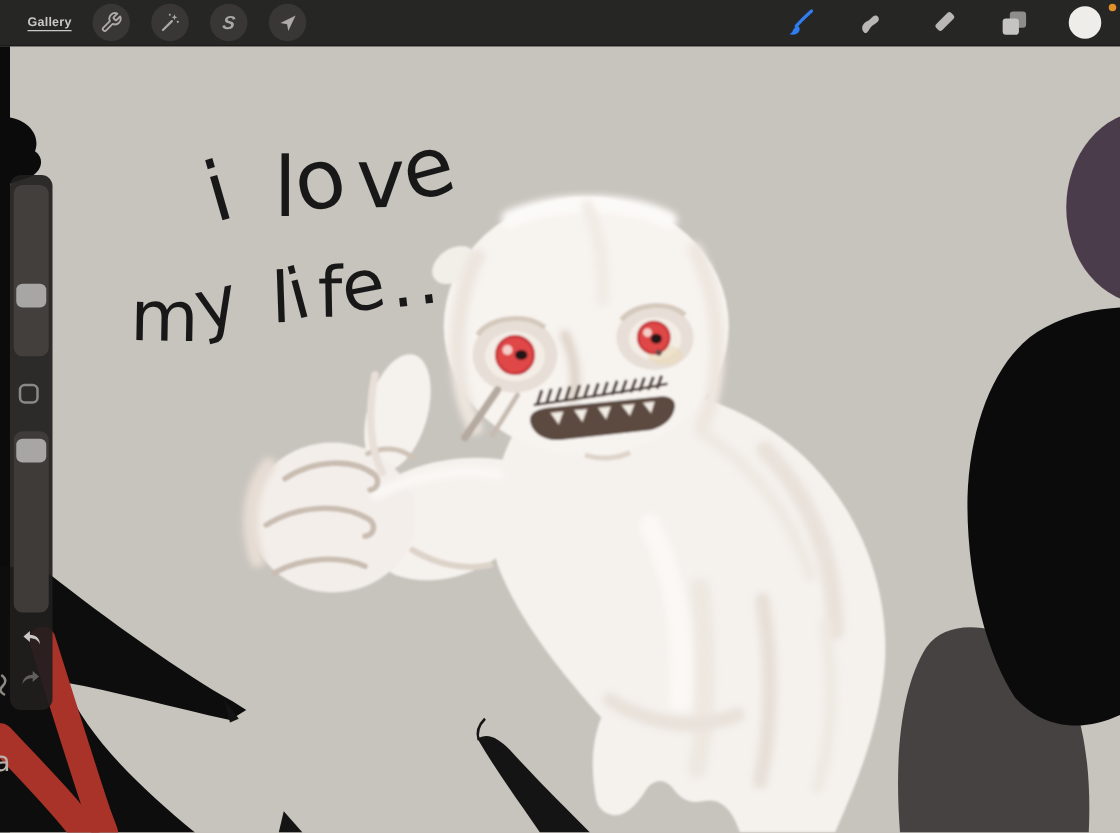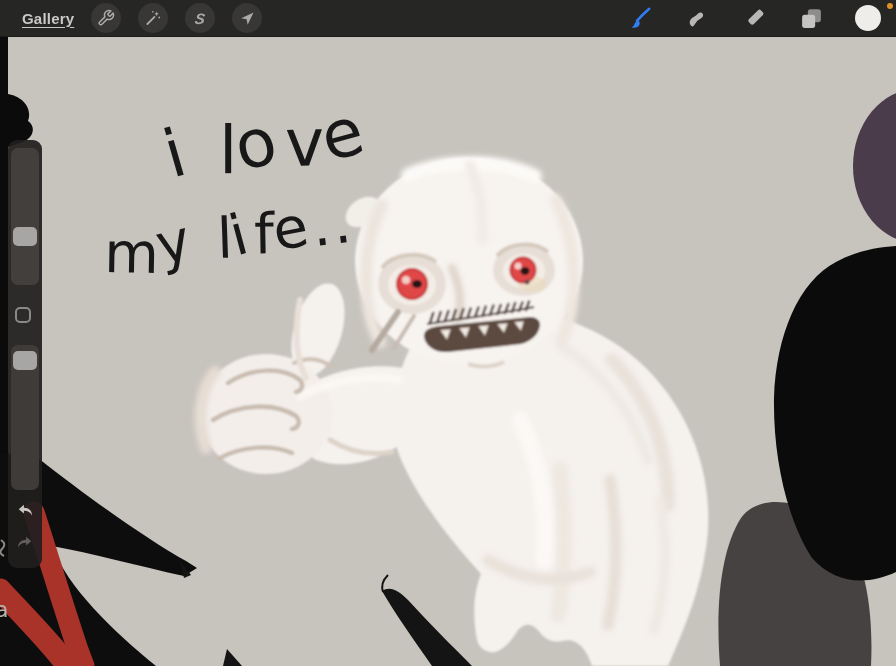--- a/index.html
+++ b/index.html
@@ -5,21 +5,21 @@
   html,body{margin:0;padding:0}
   body{width:896px;height:666px;overflow:hidden;position:relative;background:#c7c3bd;
        font-family:"Liberation Sans",sans-serif;-webkit-font-smoothing:antialiased}
 
   
   .topbar{position:absolute;top:0;left:0;width:896px;height:37px;background:#262625;
           border-bottom:1px solid #1b1b1a;display:flex;align-items:center;
           justify-content:space-between;z-index:10;box-sizing:border-box}
   .tb-left{display:flex;align-items:center;gap:17px;padding-left:22px}
   .tb-right{display:flex;align-items:center;gap:31px;padding-right:15px}
-  .gallery{color:#cbc9c7;font-size:15px;font-weight:bold;letter-spacing:.2px;
+  .gallery{color:#cbc9c7;font-size:10px;font-weight:bold;letter-spacing:.2px;
            text-decoration:underline;text-underline-offset:3px;cursor:pointer}
   .circle-btn{width:30px;height:30px;border-radius:50%;background:#383736;display:flex;
               align-items:center;justify-content:center;cursor:pointer;flex:0 0 auto}
   .s-glyph{font-style:italic;font-weight:bold;font-size:15px;color:#a9a7a5;
            transform:skewX(-8deg);line-height:1}
   .flat-btn{width:26px;height:26px;display:flex;align-items:center;justify-content:center;cursor:pointer}
   .color-swatch{width:26px;height:26px;border-radius:50%;background:#efede9;cursor:pointer}
   .status-dot{position:absolute;top:3px;right:3px;width:6px;height:6px;border-radius:50%;
               background:#e0912c;z-index:11}
 

